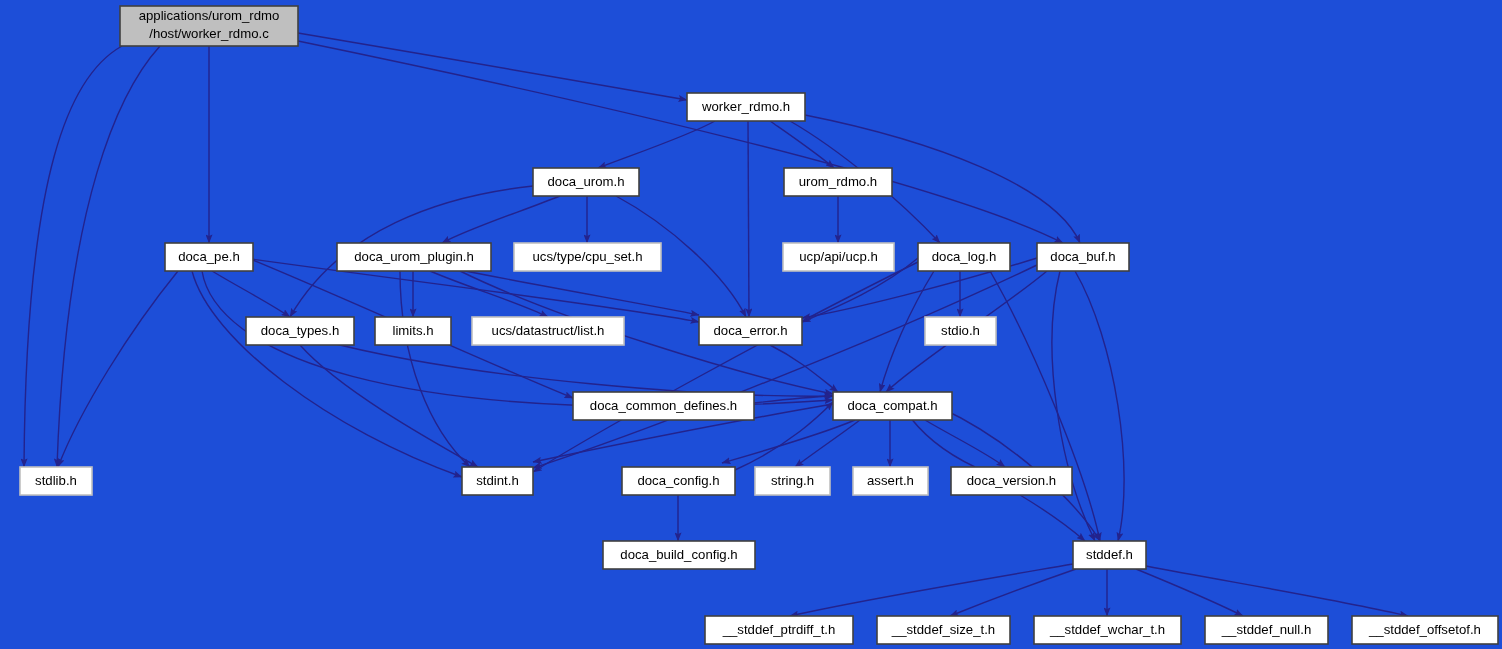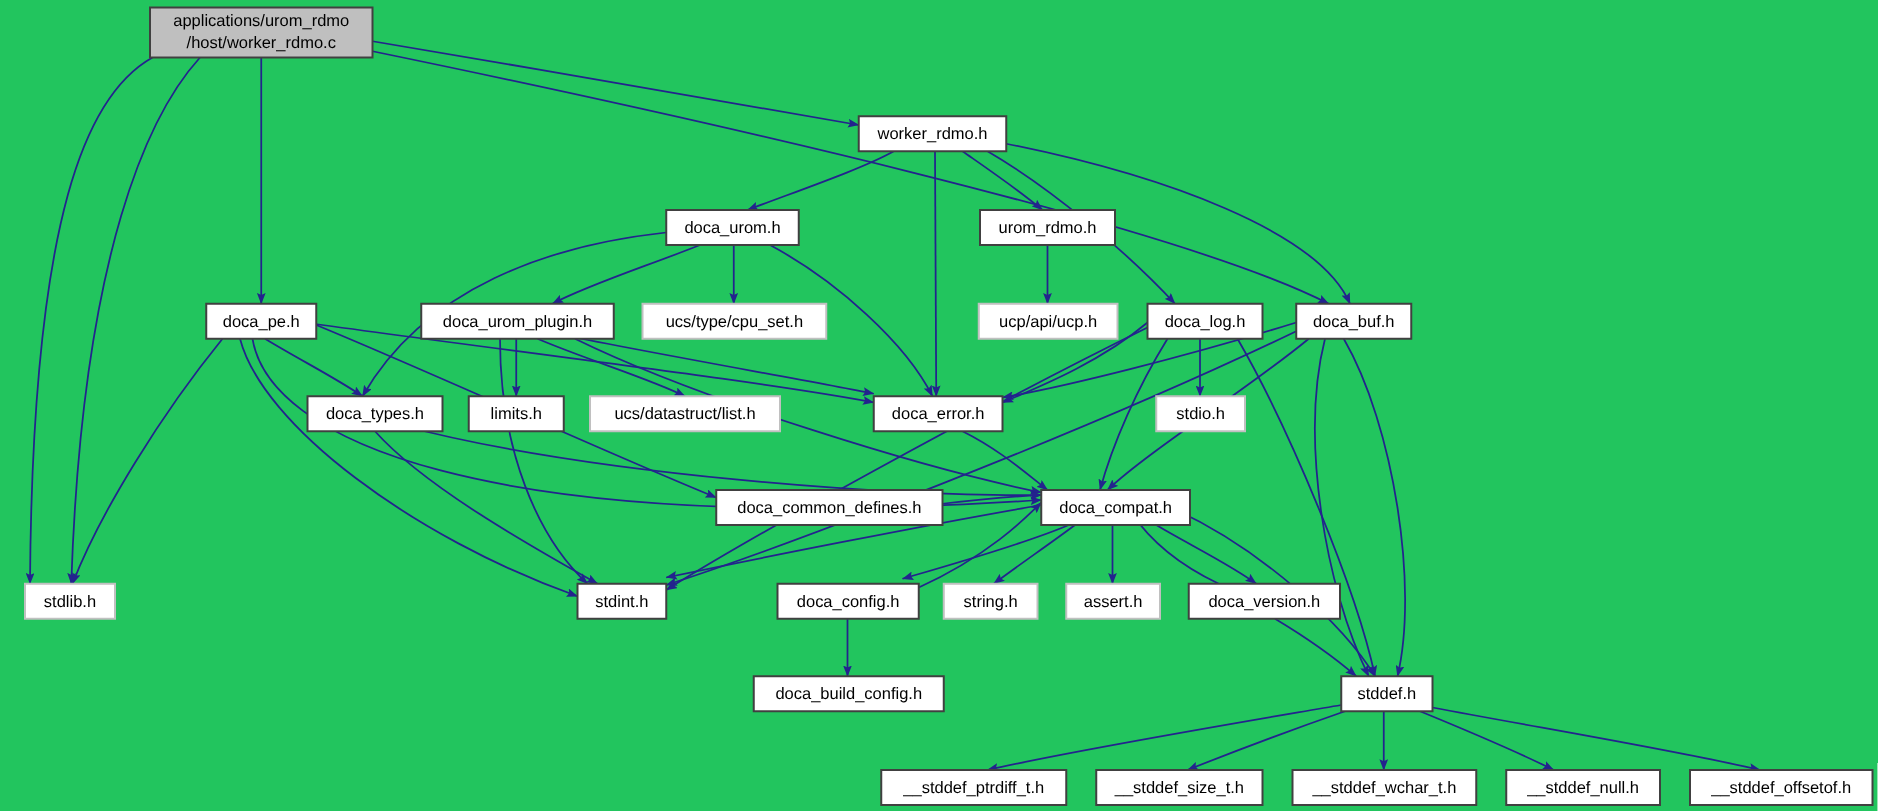--- a/index.html
+++ b/index.html
@@ -4,21 +4,21 @@
 <style>
   html, body {
     margin: 0;
     padding: 0;
     background: #ffffff;
   }
   #graph-root {
     position: relative;
     width: 1502px;
     height: 649px;
-    background: #22c55e;
+    background: #1d4ed8;
     font-family: "Liberation Sans", sans-serif;
     overflow: hidden;
   }
   svg.graph-canvas {
     position: absolute;
     top: 0;
     left: 0;
     width: 1502px;
     height: 649px;
     display: block;

